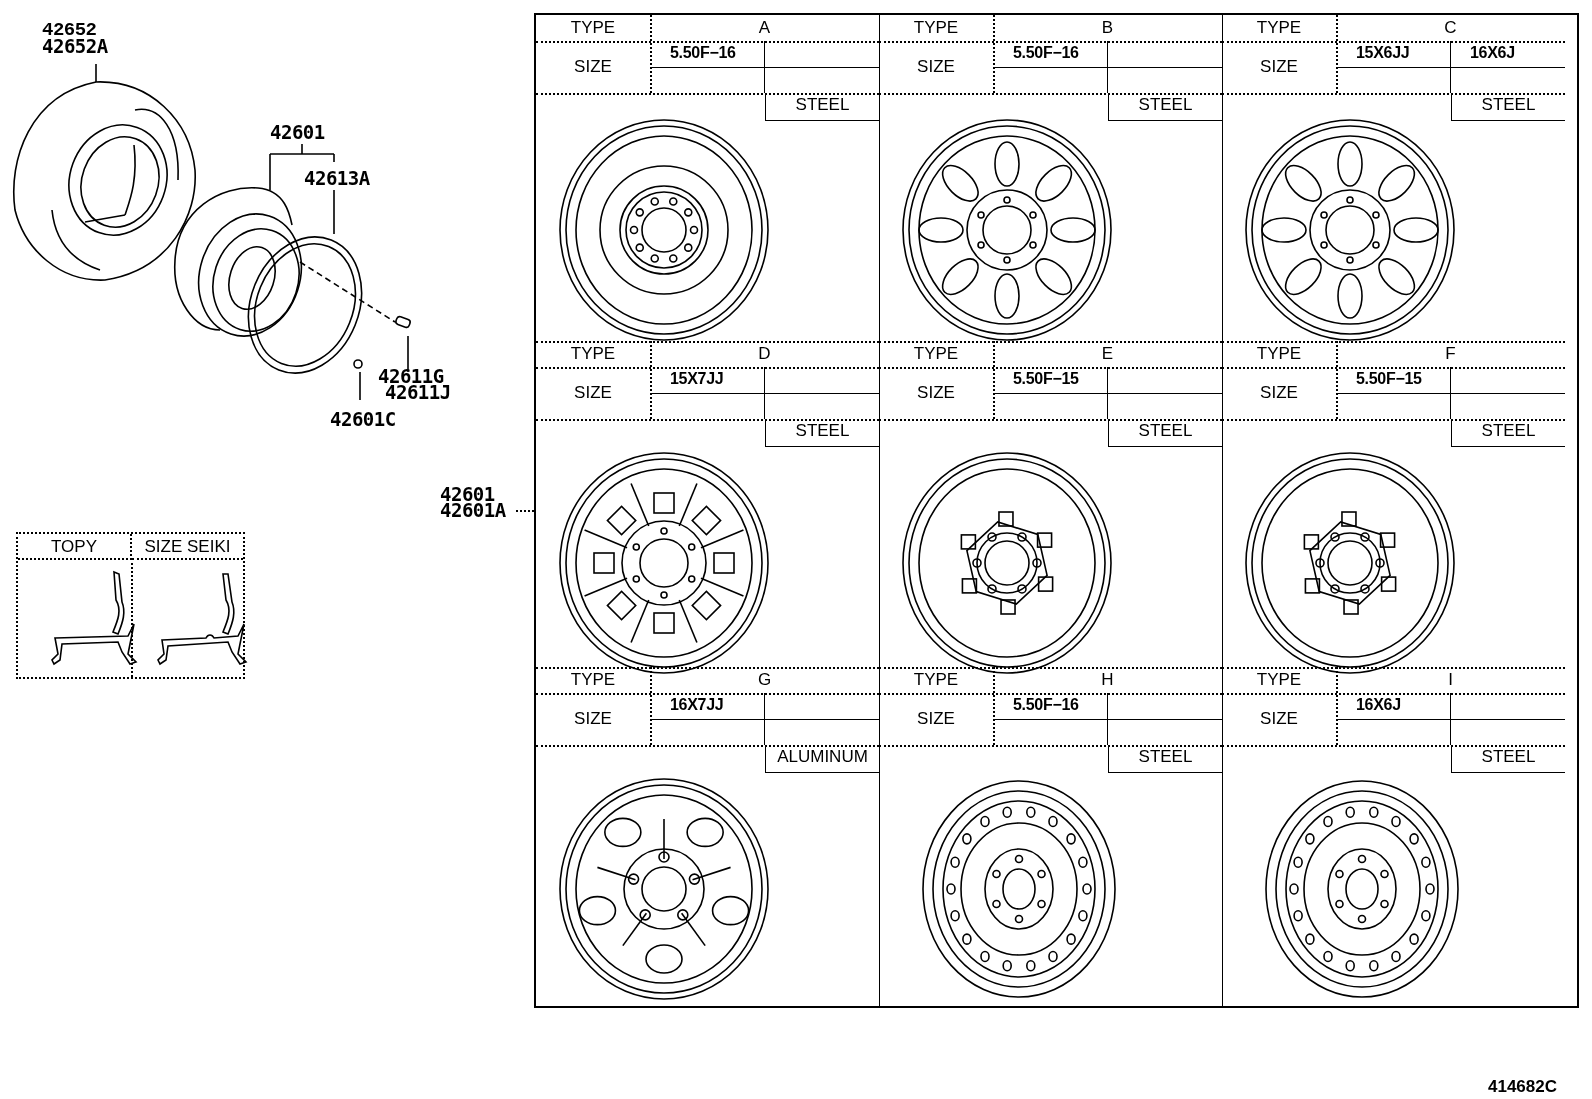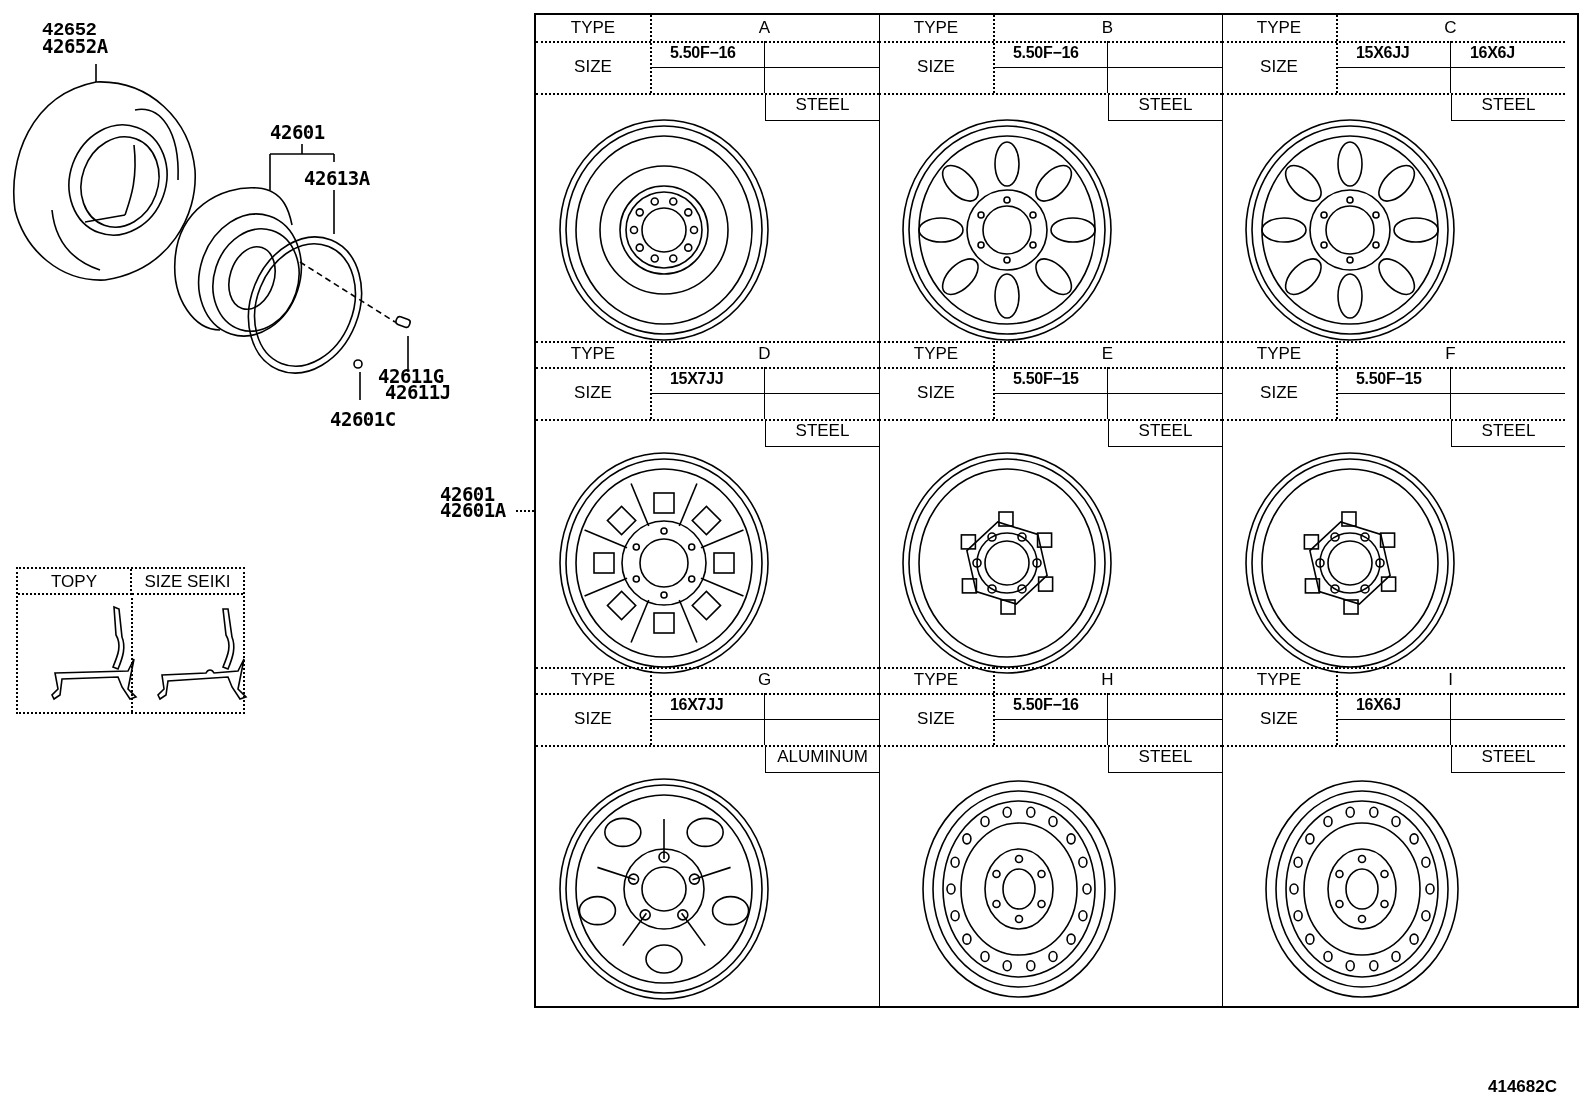--- a/index.html
+++ b/index.html
@@ -19,21 +19,21 @@
   .line-h { position: absolute; height: 0; border-top: 1.5px solid #000; }
   .line-v { position: absolute; width: 0; border-left: 1.5px solid #000; }
   .dot-h { border-top-style: dotted; border-top-width: 2px; }
   .dot-v { border-left-style: dotted; border-left-width: 2px; }
   .size-val { position: absolute; font-size: 16px; font-weight: bold; letter-spacing: -0.3px; }
   .mat { position: absolute; font-size: 17px; text-align: center; line-height: 24px;
          border-left: 1.5px solid #000; border-bottom: 1.5px solid #000; box-sizing: border-box; }
 
   
   .mk { position: absolute; left: 16px; top: 532px; width: 229px; height: 147px;
-        border: 2px dotted #000; box-sizing: border-box; margin-top: 35px; }
+        border: 2px dotted #000; box-sizing: border-box; }
   .mk-h { position: absolute; top: 0; height: 26px; line-height: 26px; font-size: 17px; text-align: center;
           border-bottom: 2px dotted #000; box-sizing: border-box; }
   .code { position: absolute; left: 1488px; top: 1077px; font-size: 17px; font-weight: bold; }
 </style>
 </head>
 <body>
 
 <div class="pn" style="left:42px;top:22px;font-family:Liberation Mono, monospace;">42652</div>
 <div class="pn" style="left:42px;top:38px;">42652A</div>
 

